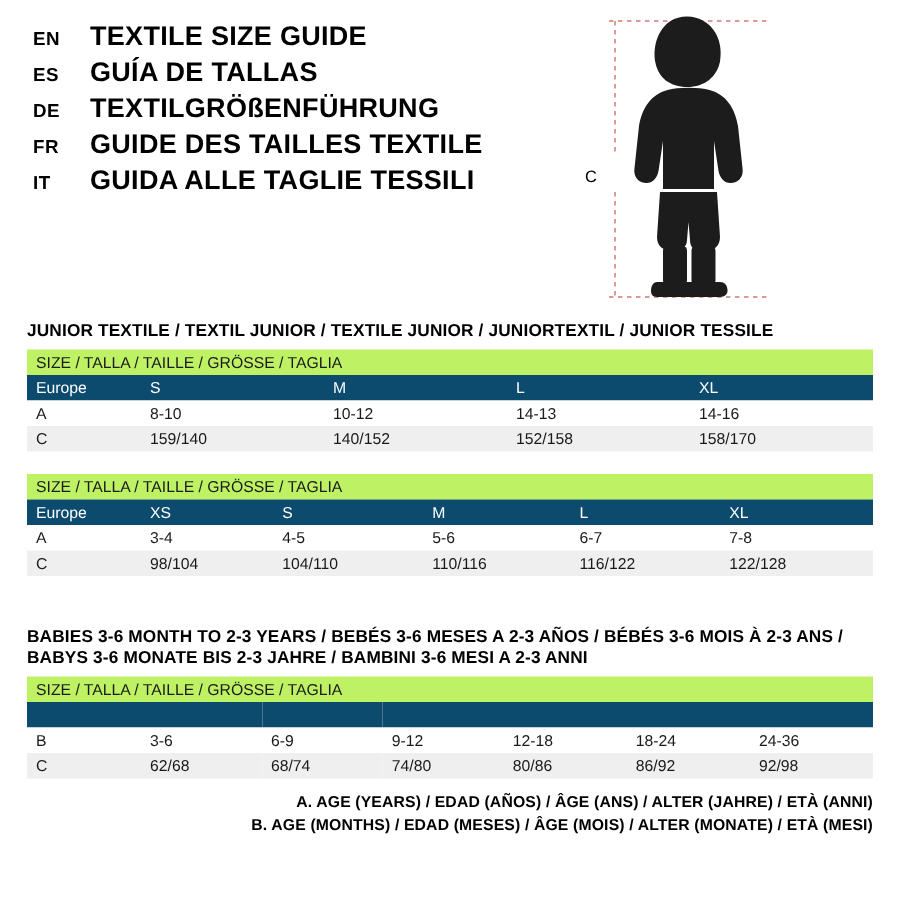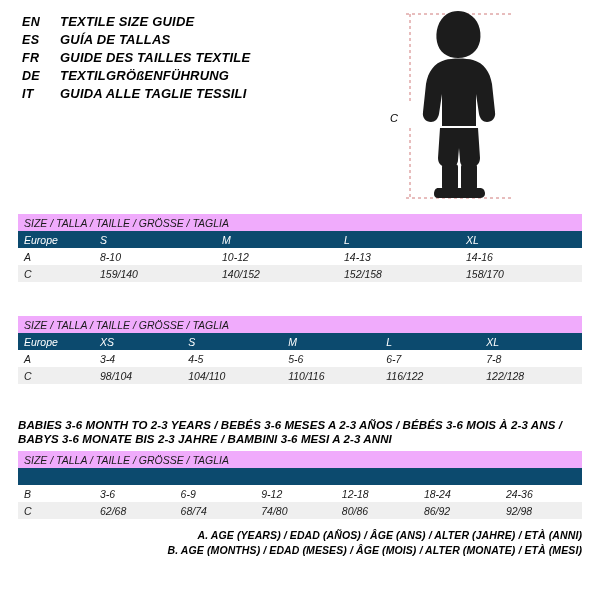--- a/index.html
+++ b/index.html
@@ -13,21 +13,20 @@
     font-family: "Liberation Sans", sans-serif;
     color: #1a1a1a;
     overflow: hidden;
     position: relative;
   }
   .page {
     position: relative;
     width: 548px;
     height: 600px;
     box-sizing: border-box;
-    font-style: italic;
   }
 
   
   .header {
     position: absolute;
     left: 22px;
     top: 14px;
     width: 420px;
   }
   .header-row {
@@ -37,21 +36,21 @@
   }
   .header-lang {
     width: 38px;
     font-size: 12.5px;
     font-weight: bold;
     letter-spacing: 0.3px;
     color: #000;
     flex: none;
   }
   .header-text {
-    font-size: 13px;
+    font-size: 18px;
     font-weight: bold;
     letter-spacing: 0.2px;
     color: #000;
   }
 
   
   .figure-wrap {
     position: absolute;
     right: 18px;
     top: 8px;
@@ -101,21 +100,21 @@
     background: #0c4a6e;
     color: #ffffff;
   }
   tr.head-row th {
     color: #ffffff;
     font-size: 10.5px;
     font-weight: normal;
     padding-left: 6px;
   }
   tr.sub-row {
-    background: #f0abfc;
+    background: #bef264;
     color: #1a1a1a;
   }
   tr.sub-row td {
     padding-left: 6px;
   }
   tr.data-row {
     background: #ffffff;
   }
   tr.data-row.alt {
     background: #efefef;
@@ -151,26 +150,26 @@
   <div class="header">
     <div class="header-row">
       <span class="header-lang">EN</span>
       <span class="header-text">TEXTILE SIZE GUIDE</span>
     </div>
     <div class="header-row">
       <span class="header-lang">ES</span>
       <span class="header-text">GUÍA DE TALLAS</span>
     </div>
     <div class="header-row">
+      <span class="header-lang">DE</span>
+      <span class="header-text">TEXTILGRÖßENFÜHRUNG</span>
+    </div>
+    <div class="header-row">
       <span class="header-lang">FR</span>
       <span class="header-text">GUIDE DES TAILLES TEXTILE</span>
-    </div>
-    <div class="header-row">
-      <span class="header-lang">DE</span>
-      <span class="header-text">TEXTILGRÖßENFÜHRUNG</span>
     </div>
     <div class="header-row">
       <span class="header-lang">IT</span>
       <span class="header-text">GUIDA ALLE TAGLIE TESSILI</span>
     </div>
   </div>
 
   <div class="figure-wrap">
     <span class="c-label">C</span>
     <svg width="140" height="195" viewBox="0 0 140 195">
@@ -191,20 +190,21 @@
         <rect x="52" y="156" width="16" height="26" rx="3"></rect>
         <rect x="71" y="156" width="16" height="26" rx="3"></rect>
 
         <path d="M48 180 L70 180 L70 190 L48 190 C45 190 44 188 44 186 C44 182 46 180 48 180 Z"></path>
         <path d="M70 180 L90 180 C93 180 95 182 95 186 C95 188 93 190 90 190 L70 190 Z"></path>
       </g>
     </svg>
   </div>
 
   <div class="section" style="top: 214px;">
+    <div class="section-title">JUNIOR TEXTILE / TEXTIL JUNIOR / TEXTILE JUNIOR / JUNIORTEXTIL / JUNIOR TESSILE</div>
     <table class="size-table">
       <tbody>
         <tr class="sub-row">
           <td colspan="5">SIZE / TALLA / TAILLE / GRÖSSE / TAGLIA</td>
         </tr>
         <tr class="head-row">
           <th class="lbl">Europe</th>
           <th>S</th>
           <th>M</th>
           <th>L</th>

